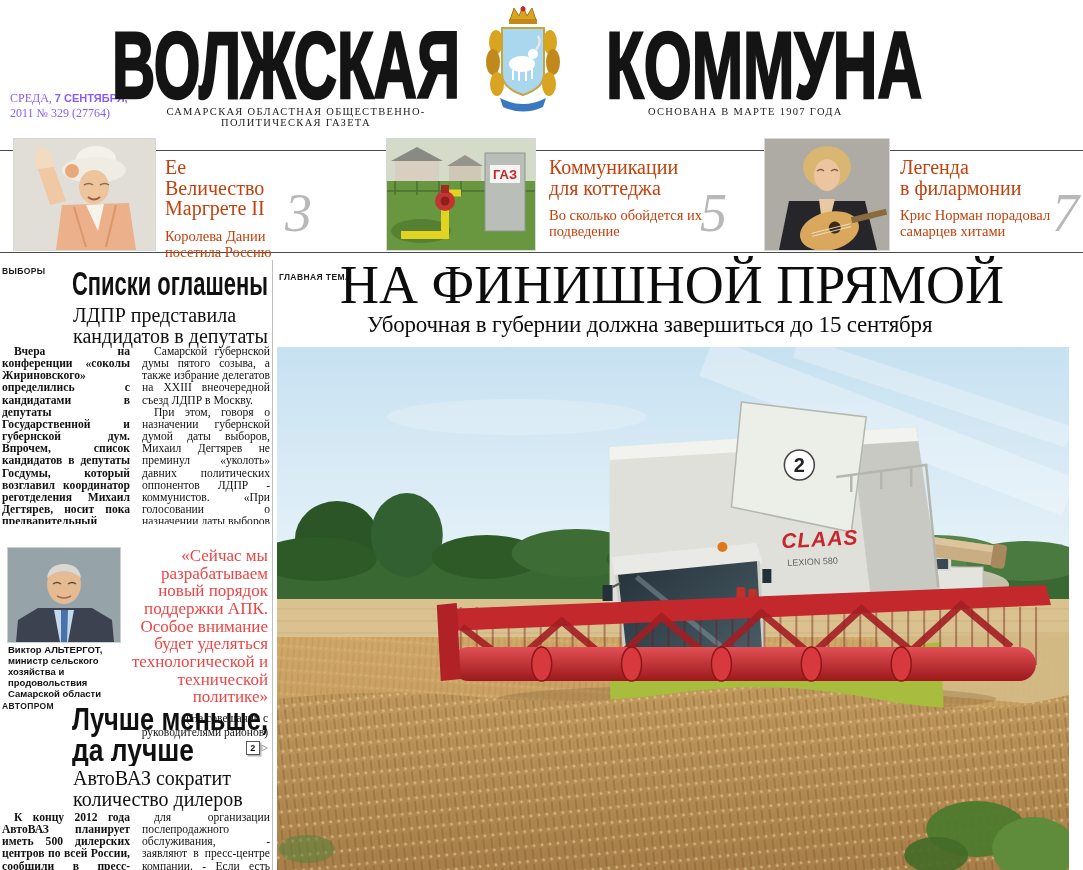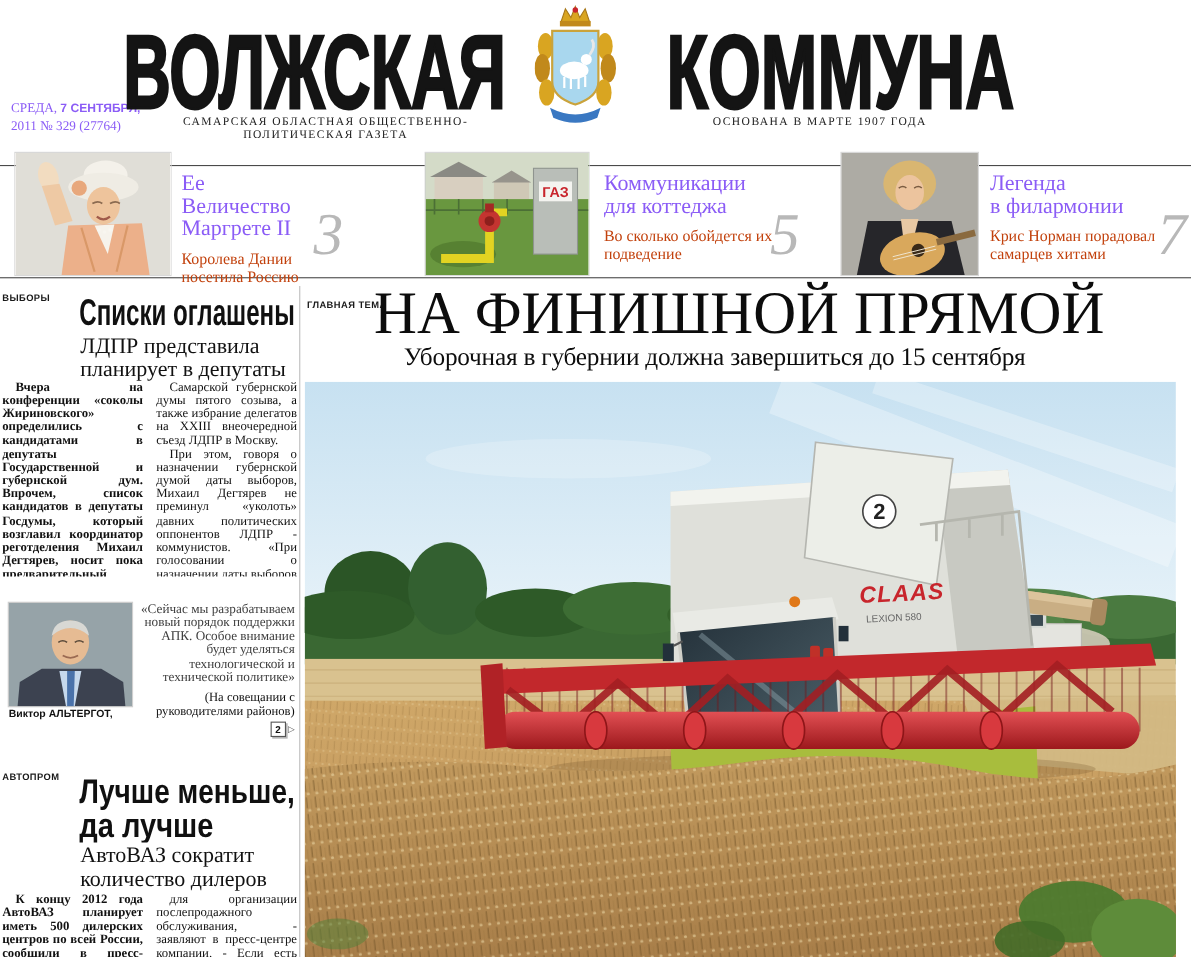--- a/index.html
+++ b/index.html
@@ -13,21 +13,21 @@
   .tagline{left:126px;top:106px;width:340px;text-align:center;font-size:10.5px;letter-spacing:1.3px;color:#222;}
   .founded{left:648px;top:106px;font-size:10.5px;letter-spacing:1.3px;color:#222;}
 
   
   .hrule{position:absolute;left:0;right:0;height:1px;background:#4a4a4a;}
   .vrule{position:absolute;width:1px;background:#bdbdbd;}
 
   
   .t-photo{position:absolute;top:139px;height:111px;z-index:3;box-shadow:0 0 0 1px #d8d8d8;}
   .t-text{position:absolute;top:157px;}
-  .t-title{font-size:20px;line-height:1.03;color:#8b5cf6;}
+  .t-title{font-size:20px;line-height:1.03;color:#c2410c;}
   .t-sub{font-size:14.5px;line-height:1.12;margin-top:9px;color:#c2410c;}
   .t-num{position:absolute;top:186px;font-style:italic;font-size:54px;line-height:1;color:#b8b8b8;}
 
   
   .kicker{position:absolute;font-family:"Liberation Sans",sans-serif;font-weight:bold;font-size:8.5px;letter-spacing:.4px;color:#1a1a1a;}
   .subhead{position:absolute;font-size:20px;line-height:1.06;color:#111;}
   .cols{position:absolute;left:2px;width:268px;display:flex;gap:12px;overflow:hidden;}
   .col{width:128px;font-size:11.6px;line-height:12.15px;text-align:justify;color:#111;}
   .col p{margin:0;text-indent:12px;}
   .lead p{font-weight:bold;}
@@ -39,21 +39,21 @@
 
   
   .q-banner{position:absolute;left:0px;top:527px;width:237px;height:17px;
             background:linear-gradient(180deg,#5b9fd0,#1d5c9b);
             color:#fff;font-family:"Liberation Sans",sans-serif;font-weight:bold;font-size:11px;
             line-height:17px;padding-left:8px;box-sizing:border-box;}
   .q-photo{position:absolute;left:8px;top:548px;box-shadow:0 0 0 1px #cfcfcf;}
   .q-caption{position:absolute;left:8px;top:644px;width:120px;
              font-family:"Liberation Sans",sans-serif;font-weight:bold;font-size:9.5px;line-height:1.16;color:#111;}
   .q-textwrap{position:absolute;left:118px;top:547px;width:150px;text-align:right;}
-  .q-text{font-size:12px;line-height:1.04;color:#404040;}
+  .q-text{font-size:17px;line-height:1.04;color:#ef4444;}
   .q-attr{font-size:11.5px;line-height:1.18;margin-top:6px;color:#111;}
 
   
   .ms-subhead{position:absolute;left:345px;top:312px;font-size:23px;color:#0d0d0d;letter-spacing:-0.2px;margin-left:22px;}
   .photo-frame{position:absolute;left:277px;top:347px;width:792px;height:523px;}
 
   svg text{font-family:"Liberation Sans",sans-serif;}
   svg .sv-serif{font-family:"Liberation Serif",serif;}
 </style>
 </head>
@@ -188,21 +188,21 @@
     <div class="t-sub">Крис Норман порадовал самарцев хитами</div>
   </div>
   <div class="t-num" style="left:1052px;">7</div>
 
   <div class="vrule" style="left:272px;top:260px;height:610px;"></div>
 
   <div class="kicker" style="left:2px;top:266px;">ВЫБОРЫ</div>
   <svg class="abs" style="left:72px;top:266px;" width="200" height="36">
     <text x="0" y="29" font-size="34" font-weight="bold" fill="#101010" textLength="196" lengthAdjust="spacingAndGlyphs">Списки оглашены</text>
   </svg>
-  <div class="subhead" style="left:73px;top:305px;width:200px;">ЛДПР представила планирует в депутаты</div>
+  <div class="subhead" style="left:73px;top:305px;width:200px;">ЛДПР представила кандидатов в депутаты</div>
 
   <div class="cols" style="top:346px;height:178px;">
     <div class="col lead">
       <p>Вчера на конференции «соколы Жириновского» определились с кандидатами в депутаты Государственной и губернской дум. Впрочем, список кандидатов в депутаты Госдумы, который возглавил координатор реготделения Михаил Дегтярев, носит пока предварительный характер.</p>
 
     </div>
     <div class="col">
       <p>Самарской губернской думы пятого созыва, а также избрание делегатов на XXIII внеочередной съезд ЛДПР в Москву.</p>
       <p><span>При этом, говоря о назначении губернской думой даты выборов, Михаил Дегтярев не преминул «уколоть» давних политических оппонентов ЛДПР - коммунистов. «При голосовании о назначении даты выборов коммунисты воздержались, - заявил он. - Я не понимаю, как можно потом идти на выборы, если отказываешься голосовать за их назначение».</span></p>
     </div>
@@ -214,20 +214,21 @@
     <polygon points="8,94 10,72 30,60 84,60 104,72 106,94" fill="#3c4250"></polygon>
     <polygon points="46,62 66,62 60,94 52,94" fill="#c6d8ec"></polygon>
     <polygon points="53,62 60,62 59,94 53,94" fill="#4a72aa"></polygon>
     <ellipse cx="56" cy="36" rx="17" ry="20" fill="#e6bb93"></ellipse>
     <path d="M39 30 q2 -14 17 -14 q15 0 17 14 q-8 -7 -17 -7 q-9 0 -17 7" fill="#d8d8d4"></path>
     <path d="M45 36 q4 -3 8 0 M60 36 q4 -3 8 0" stroke="#5a4a3a" stroke-width="1.4" fill="none"></path>
     <path d="M49 48 q7 4 14 0" stroke="#9a6a52" stroke-width="1.6" fill="none"></path>
   </svg>
   <div class="q-caption">
     <div>Виктор АЛЬТЕРГОТ,</div>
+    <div>министр сельского хозяйства и продовольствия Самарской области</div>
   </div>
   <div class="q-textwrap">
     <div class="q-text">«Сейчас мы разрабатываем новый порядок поддержки АПК. Особое внимание будет уделяться технологической и технической политике»</div>
     <div class="q-attr"><span>(На совещании с руководителями районов)</span><span class="jump">
           <span class="jump-box">2</span>
           <span class="jump-arrow">▷</span>
         </span></div>
   </div>
 
   <div class="kicker" style="left:2px;top:701px;">АВТОПРОМ</div>

